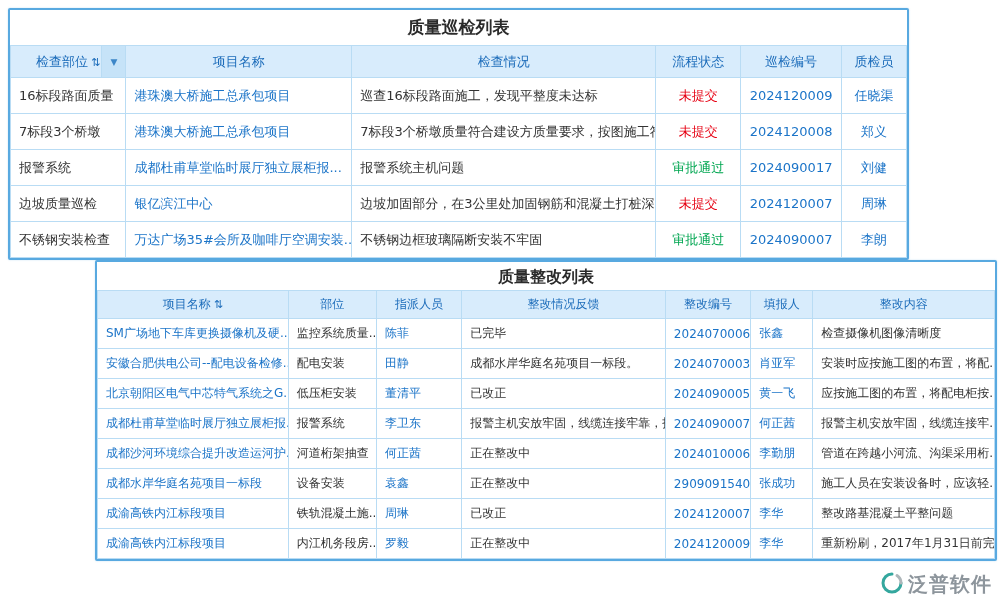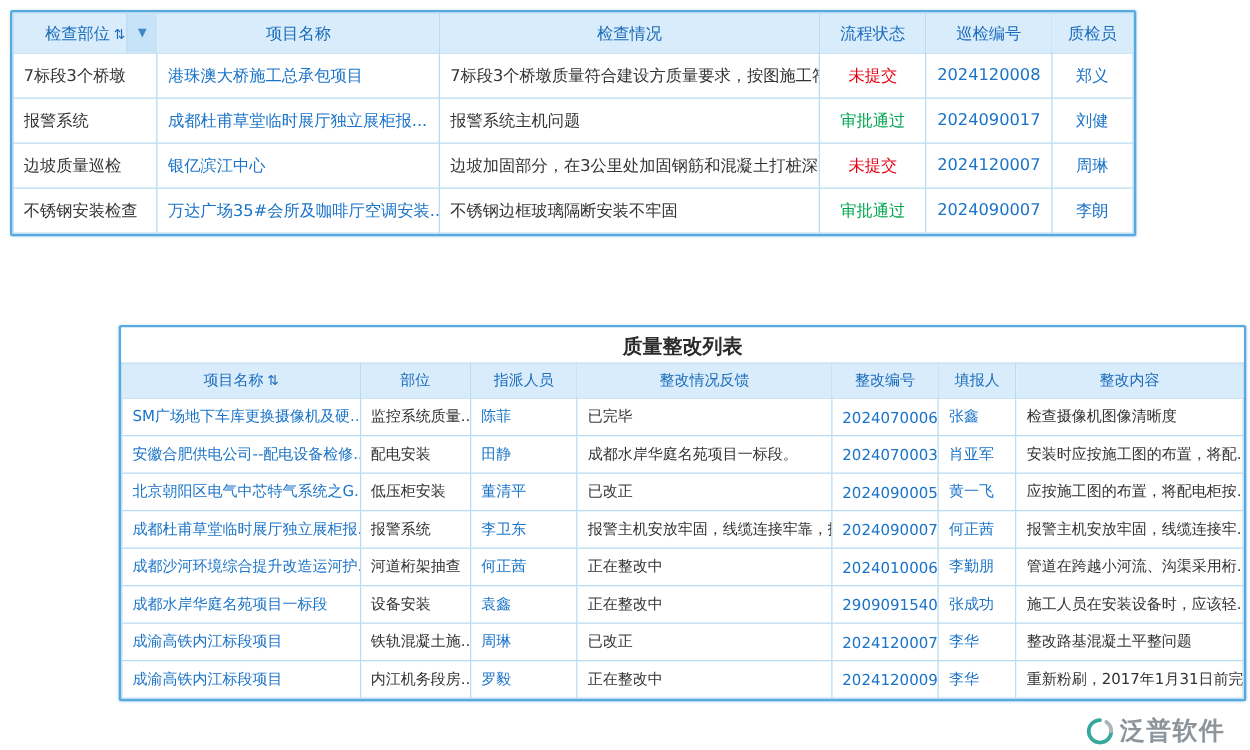--- a/index.html
+++ b/index.html
@@ -27,29 +27,30 @@
   #patrol-panel td{height:35px;font-size:13px;}
   #rectify-panel td{height:29px;font-size:12px;}
   .link{color:var(--link);cursor:pointer;}
   .center{text-align:center;}
   .sort-ic{font-size:11px;color:var(--header-text);margin-left:3px;cursor:pointer;}
   .dd-btn{
     position:absolute;right:0;top:0;bottom:0;width:23px;background:#c6e3f8;
     border-left:1px solid var(--grid);color:#3d87c8;font-size:9px;
     display:flex;align-items:center;justify-content:center;cursor:pointer;
   }
-  .watermark{position:absolute;right:18px;bottom:2px;display:flex;align-items:center;gap:4px;z-index:5;background:rgba(255,255,255,.55);padding:0 2px;}
+  .watermark{position:absolute;right:6px;bottom:2px;display:flex;gap:4px;z-index:5;background:rgba(255,255,255,.55);padding:0 2px;}
   .watermark .wm-text{font-size:20px;font-weight:bold;color:#8d959c;letter-spacing:1px;}
 </style>
 </head>
 <body>
 
 <div>
 
   <section class="panel" id="patrol-panel">
+    <div class="tbl-title">质量巡检列表</div>
     <table>
       <colgroup>
         <col style="width:115px">
           <col style="width:225px">
           <col style="width:303px">
         <col style="width:85px">
           <col style="width:100px">
           <col style="width:65px">
       </colgroup>
       <thead>
@@ -59,20 +60,28 @@
             <span class="dd-btn">▼</span>
           </th>
           <th><span>项目名称</span></th>
           <th><span>检查情况</span></th>
           <th><span>流程状态</span></th>
           <th><span>巡检编号</span></th>
           <th><span>质检员</span></th>
         </tr>
       </thead>
       <tbody id="patrol-body">
+          <tr>
+            <td>16标段路面质量</td>
+            <td class="link">港珠澳大桥施工总承包项目</td>
+            <td>巡查16标段路面施工，发现平整度未达标</td>
+            <td class="center" style="color: rgb(230, 0, 18);">未提交</td>
+            <td class="link center">2024120009</td>
+            <td class="link center">任晓渠</td>
+          </tr>
           <tr>
             <td>7标段3个桥墩</td>
             <td class="link">港珠澳大桥施工总承包项目</td>
             <td>7标段3个桥墩质量符合建设方质量要求，按图施工符...</td>
             <td class="center" style="color: rgb(230, 0, 18);">未提交</td>
             <td class="link center">2024120008</td>
             <td class="link center">郑义</td>
           </tr>
           <tr>
             <td>报警系统</td>

